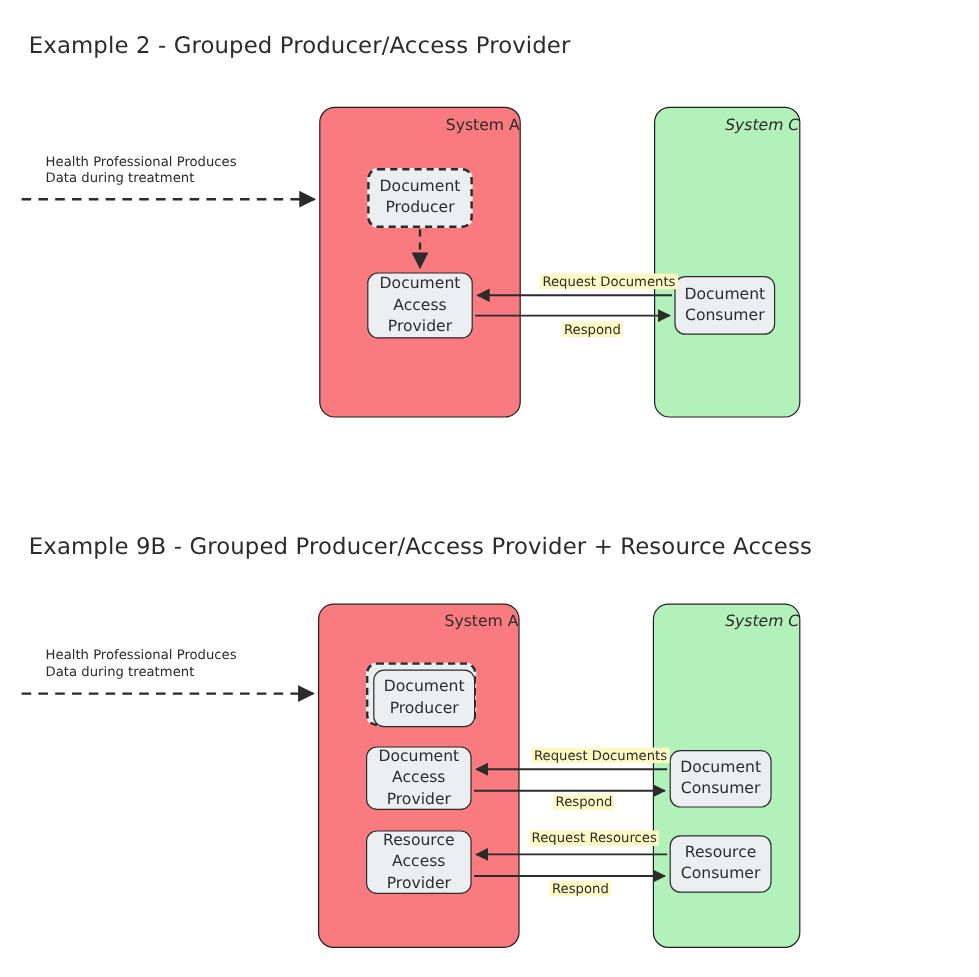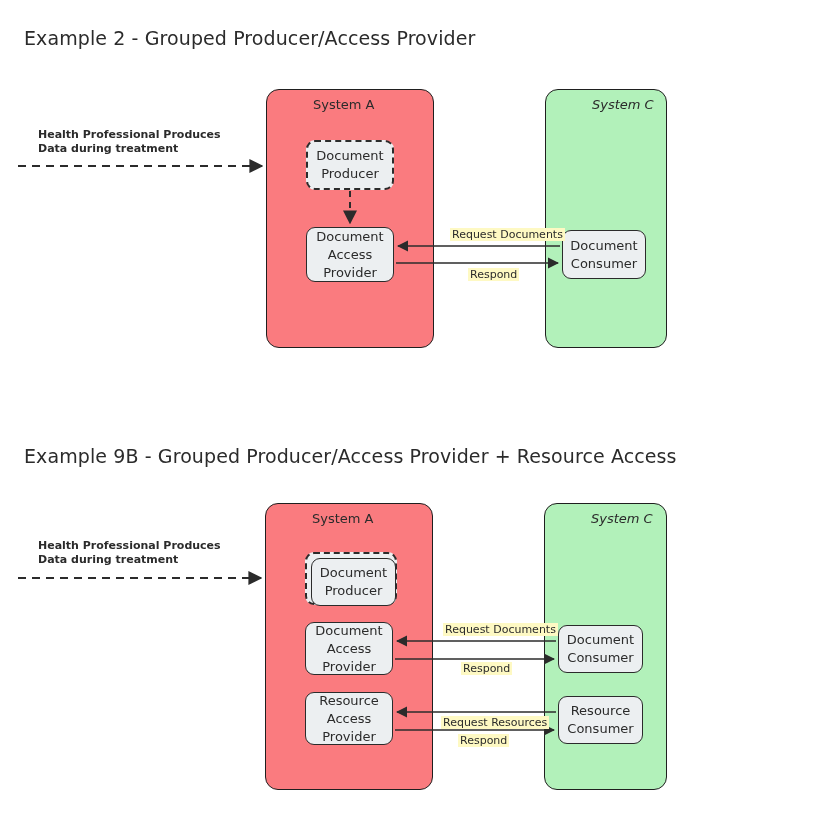--- a/index.html
+++ b/index.html
@@ -37,24 +37,23 @@
     box-sizing: border-box;
   }
   .system-red   { background: #FA7B7F; }
   .system-green { background: #B2F1BA; font-style: italic; }
 
   .system-label {
     position: absolute;
     top: 7px;
     left: 0;
     right: 0;
-    text-align: left;
+    text-align: right;
     font-size: 13px;
     color: #2b2b2b;
-    margin-left: 46px;
   }
 
   
   .node {
     position: absolute;
     background: #ECEFF1;
     border: 1.6px solid #2b2b2b;
     border-radius: 9px;
     box-sizing: border-box;
     display: flex;
@@ -91,21 +90,20 @@
     padding: 0 2px;
   }
 
   
   .note {
     position: absolute;
     font-size: 11px;
     line-height: 14px;
     color: #2b2b2b;
     white-space: pre-line;
-    font-weight: bold;
   }
 
   svg.edges {
     position: absolute;
     left: 0;
     top: 0;
     width: 816px;
     height: 814px;
     pointer-events: none;
     z-index: 1;
@@ -166,21 +164,21 @@
 Consumer</div>
 
 <div class="node" style="left:558px; top:696px; width:85px; height:48px; white-space:pre-line;">Resource
 Consumer</div>
 
 <div class="note" style="left:38px; top:539px;">Health Professional Produces
 Data during treatment</div>
 
 <div class="edge-label" style="left:443px; top:623px;">Request Documents</div>
 <div class="edge-label" style="left:461px; top:662px;">Respond</div>
-<div class="edge-label" style="left:441px; top:716px;">Request Resources</div>
+<div class="edge-label" style="left:441px; top:692px;">Request Resources</div>
 <div class="edge-label" style="left:458px; top:734px;">Respond</div>
 
 <svg class="edges" viewBox="0 0 816 814">
   <defs>
     <marker id="arrow" viewBox="0 0 10 10" refX="9" refY="5" markerWidth="7" markerHeight="7" orient="auto-start-reverse">
       <path d="M 0 0 L 10 5 L 0 10 z" fill="#2b2b2b"></path>
     </marker>
   </defs>
 
   <line x1="18" y1="166" x2="262" y2="166" stroke="#2b2b2b" stroke-width="2" stroke-dasharray="8 6" marker-end="url(#arrow)"></line>

